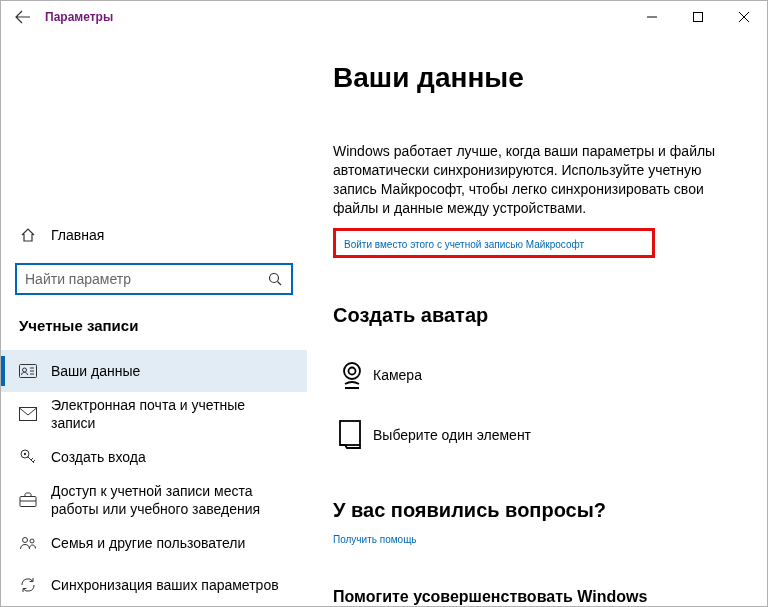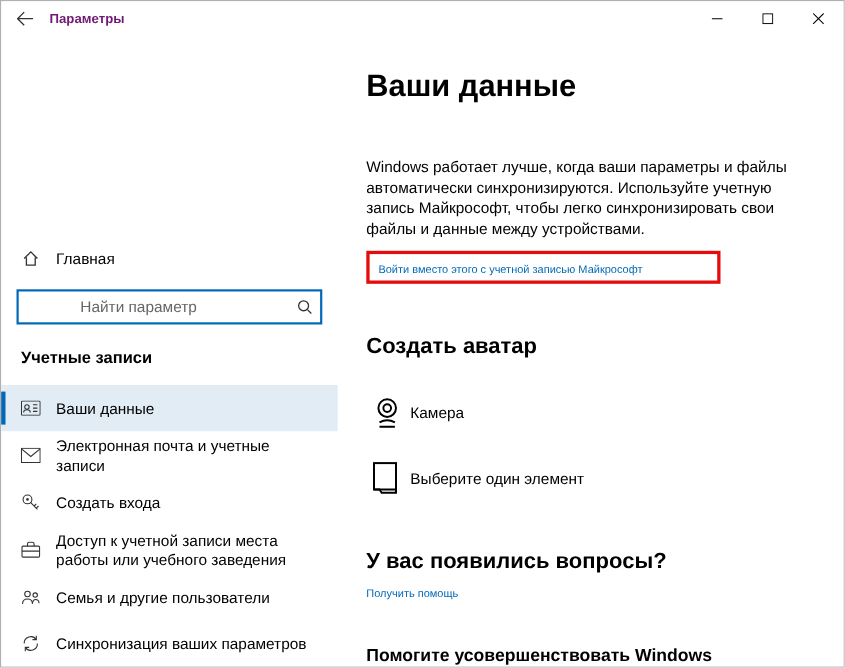--- a/index.html
+++ b/index.html
@@ -75,21 +75,20 @@
   .home-row .icon { width: 18px; display:flex; justify-content:center; color:#333; }
   .home-row .label { font-size: 14px; }
   .search-wrap {
     margin: 10px 14px 0 14px;
     border: 2px solid #0068b6;
     height: 32px;
     display: flex;
     align-items: center;
     box-sizing: border-box;
     position: relative;
-    padding-left: 48px;
   }
   .search-wrap input {
     flex: 1;
     border: none;
     outline: none;
     height: 100%;
     padding: 0 8px;
     font-size: 14px;
     font-family: inherit;
     background: transparent;

